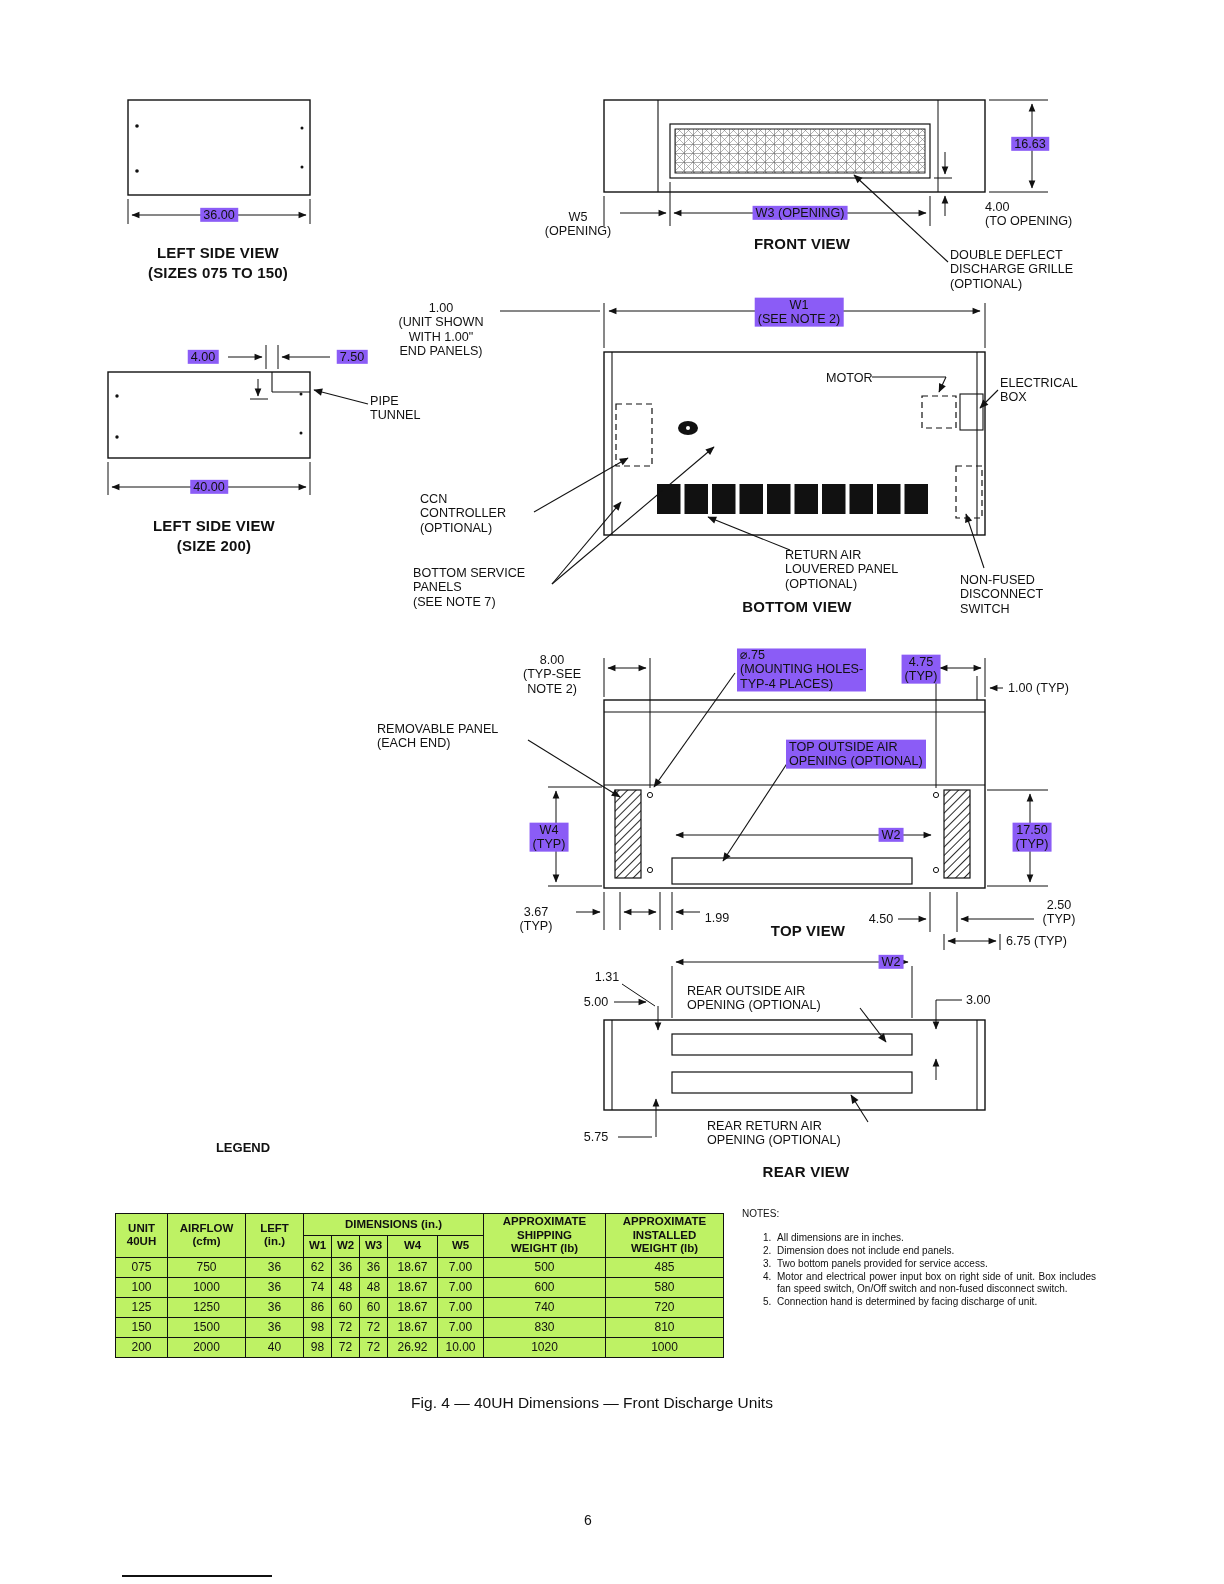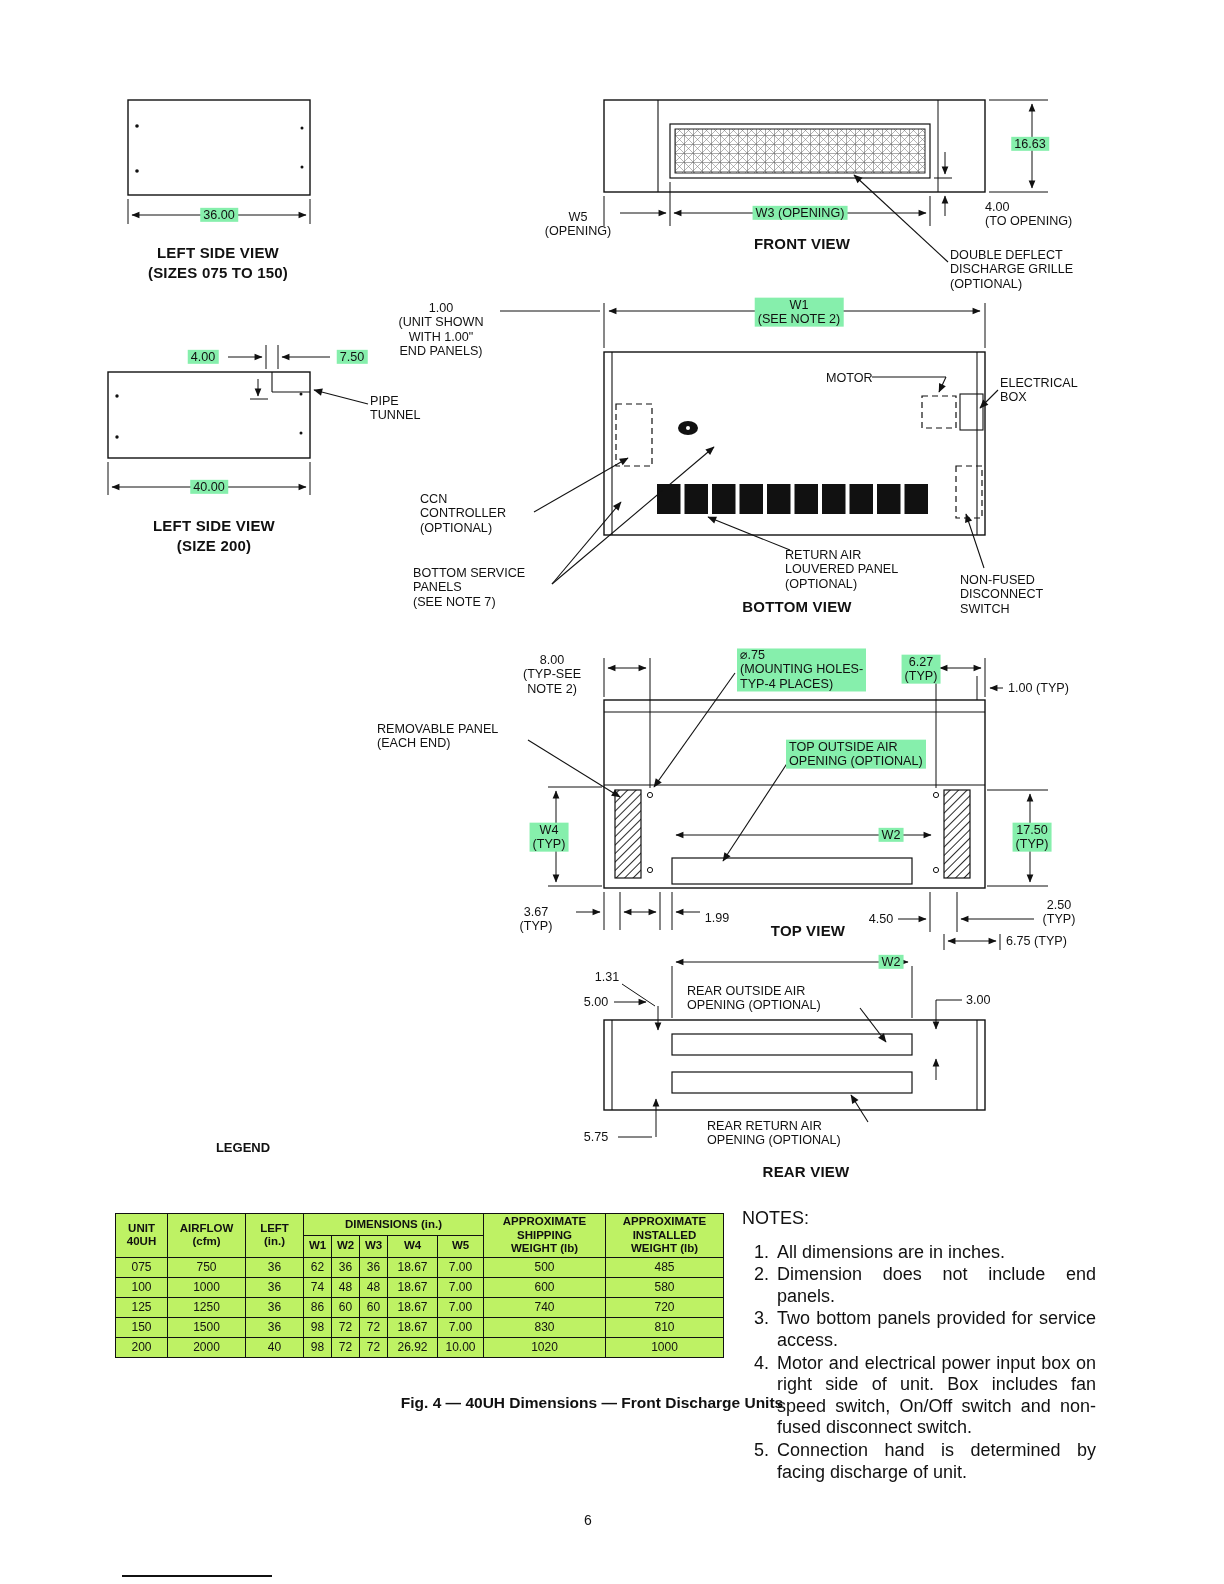--- a/index.html
+++ b/index.html
@@ -3,28 +3,28 @@
 <meta charset="utf-8">
 <style>
   *{margin:0;padding:0;box-sizing:border-box}
   html,body{background:#ffffff}
   .page{position:relative;width:1224px;height:1584px;background:#fff;
         font-family:"Liberation Sans","DejaVu Sans",sans-serif;color:#111;overflow:hidden}
   svg.draw{position:absolute;left:0;top:0;z-index:1}
   .lbl{position:absolute;font-size:12.6px;line-height:1.14;white-space:pre-line;z-index:2;color:#111}
   .c{transform:translate(-50%,-50%);text-align:center}
   .l{transform:translateY(-50%)}
-  .bg{background:#86efac;padding:0 3px}
+  .bg{background:#8b5cf6;padding:0 3px}
   .t{font-weight:bold;font-size:15px;letter-spacing:.2px}
-  .cap{font-weight:bold;font-size:15.5px}
+  .cap{font-weight:normal;font-size:15.5px}
   .dims-table{position:absolute;left:115px;top:1213px;border-collapse:collapse;z-index:2;background:#bef264}
   .dims-table th,.dims-table td{border:1.4px solid #111;text-align:center;vertical-align:middle;padding:1px 4px}
   .dims-table th{font-weight:bold;font-size:11.5px;line-height:1.18;white-space:pre-line}
   .dims-table td{font-size:12px;height:20px}
-  .notes{position:absolute;left:742px;top:1208px;width:366px;font-size:18px;line-height:1.2;z-index:2}
+  .notes{position:absolute;left:742px;top:1208px;width:366px;font-size:10px;line-height:1.2;z-index:2}
   .notes ol{margin:12px;padding-left:20px}
   .notes li{padding-left:3px;text-align:justify;margin-bottom:1px}
   .footer-rule{position:absolute;left:122px;top:1575px;width:150px;height:2px;background:#111;z-index:2}
 </style>
 </head>
 <body>
 
 <div class="page">
 
   <svg class="draw" width="1224" height="1584" viewBox="0 0 1224 1584">
@@ -270,21 +270,21 @@
 PANELS
 (SEE NOTE 7)</div>
   <div class="lbl c t" style="left:797px;top:607px">BOTTOM VIEW</div>
 
   <div class="lbl c" style="left:552px;top:675px">8.00
 (TYP-SEE
 NOTE 2)</div>
   <div class="lbl l bg" style="left:737px;top:670px">⌀.75
 (MOUNTING HOLES-
 TYP-4 PLACES)</div>
-  <div class="lbl c bg" style="left:921px;top:669px">6.27
+  <div class="lbl c bg" style="left:921px;top:669px">4.75
 (TYP)</div>
   <div class="lbl l" style="left:1008px;top:688px">1.00 (TYP)</div>
   <div class="lbl l" style="left:377px;top:736px">REMOVABLE PANEL
 (EACH END)</div>
   <div class="lbl l bg" style="left:786px;top:754px">TOP OUTSIDE AIR
 OPENING (OPTIONAL)</div>
   <div class="lbl c bg" style="left:549px;top:837px">W4
 (TYP)</div>
   <div class="lbl c bg" style="left:891px;top:835px">W2</div>
   <div class="lbl c bg" style="left:1032px;top:837px">17.50

